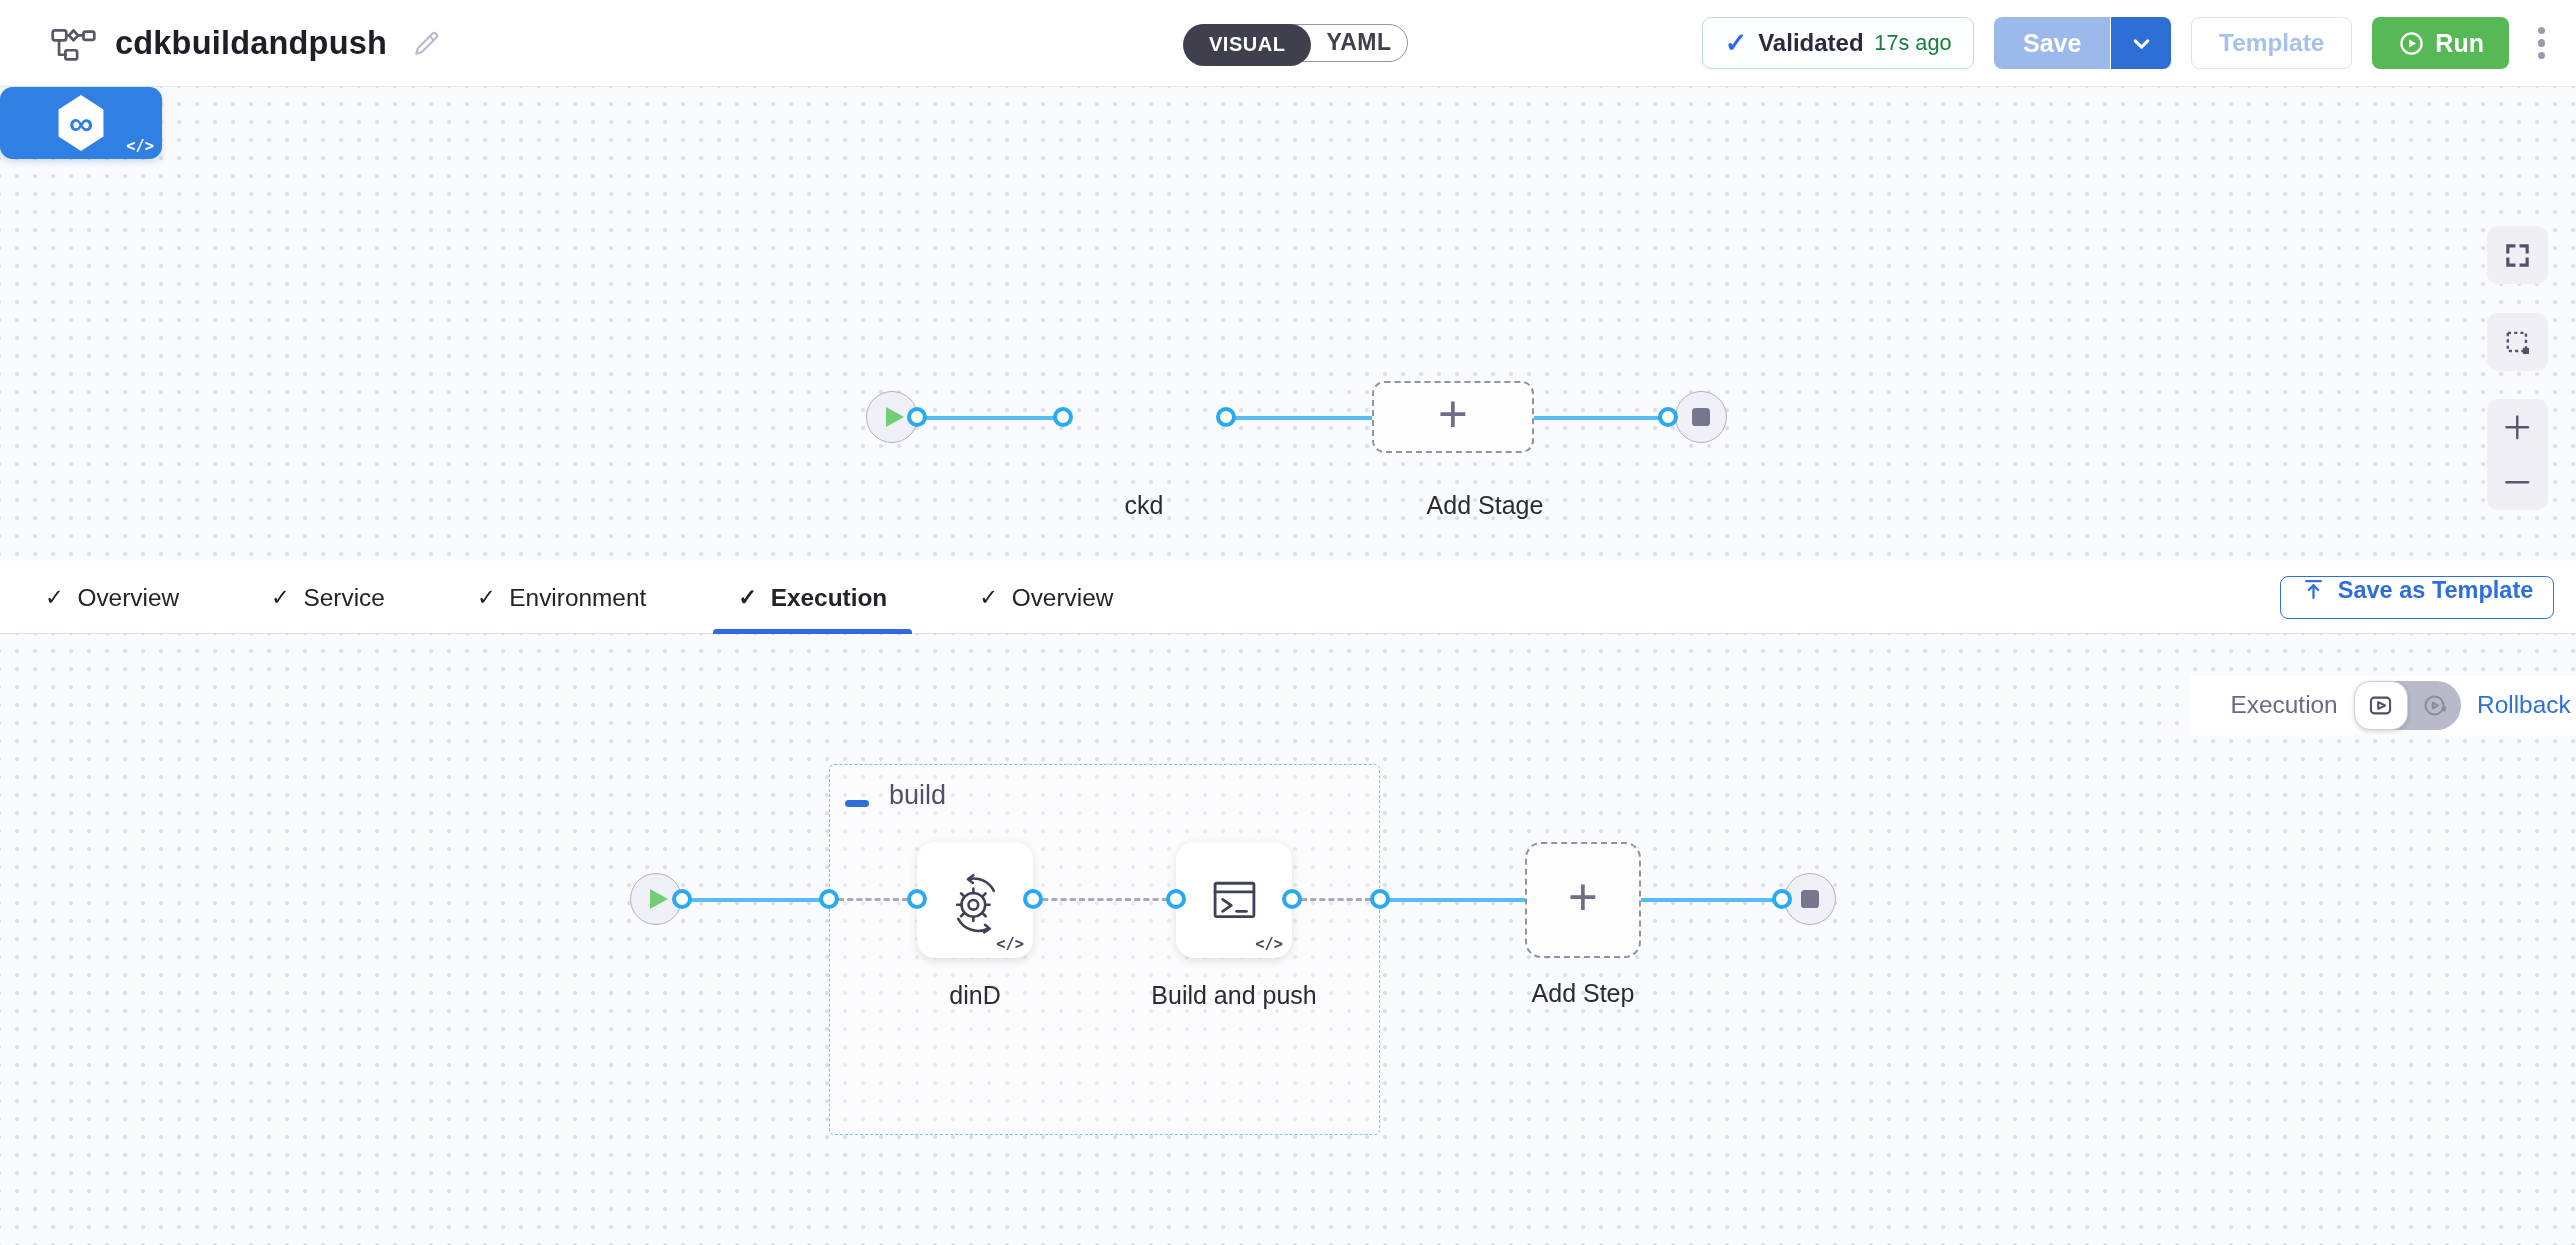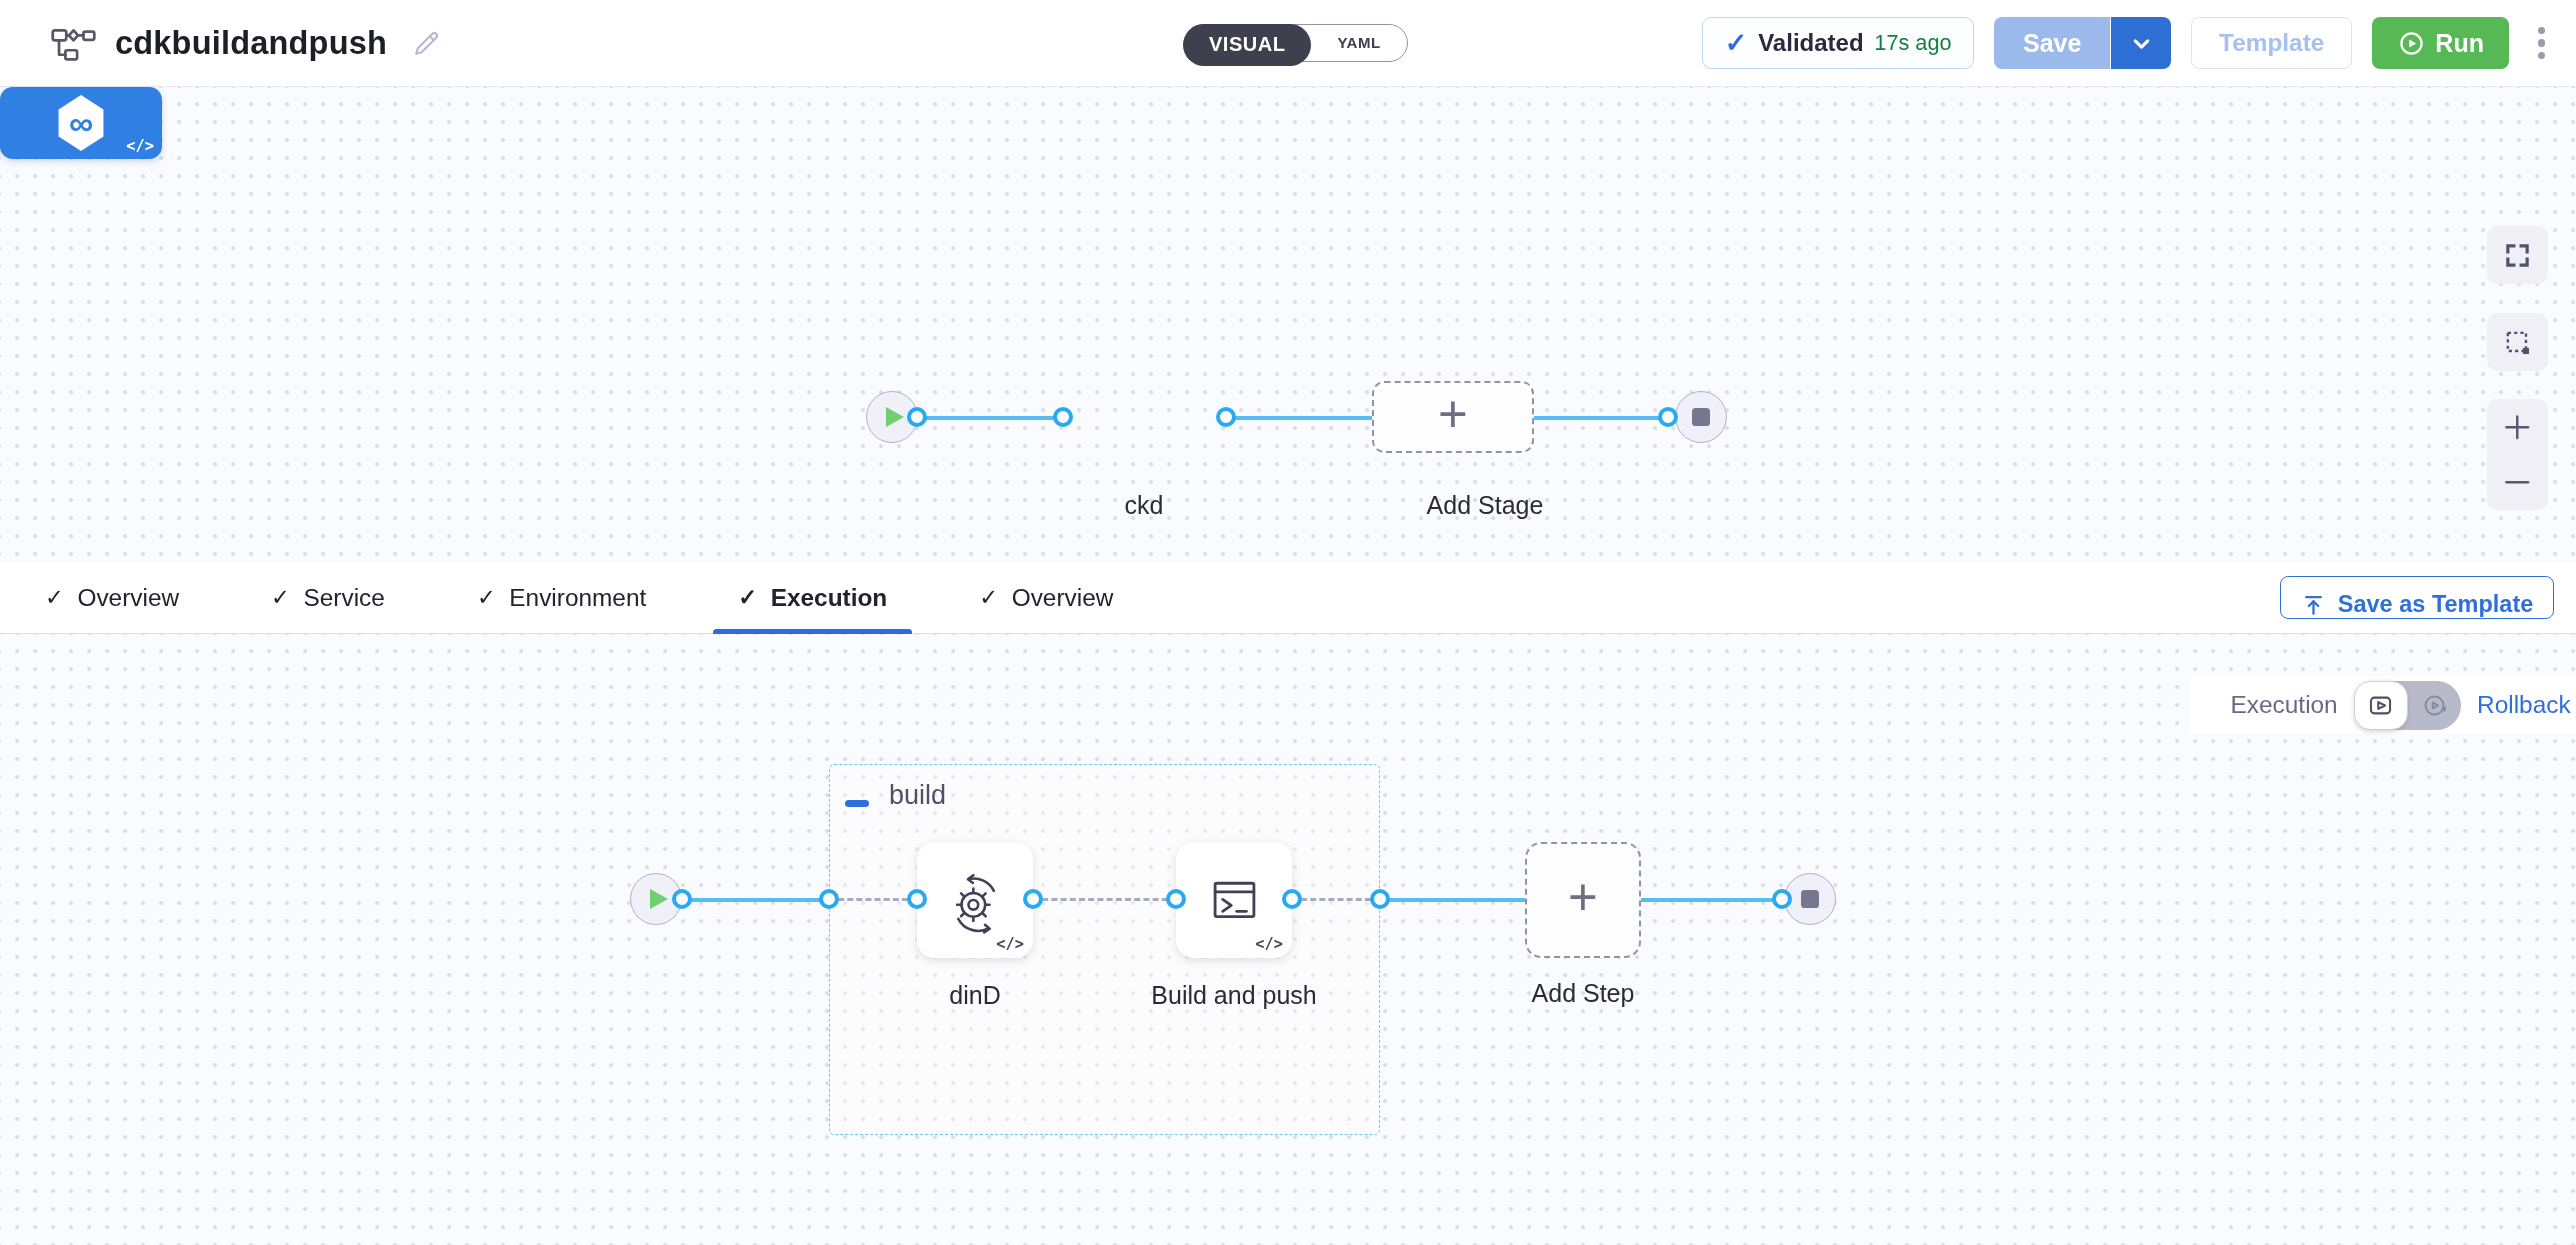--- a/index.html
+++ b/index.html
@@ -13,21 +13,21 @@
   .title { font-size:32.5px; font-weight:700; color:#1e1e28; margin-left:18px; letter-spacing:0.2px; }
   .edit-btn { margin-left:23.5px; display:flex; align-items:center; cursor:pointer; }
 
   .mode-toggle { position:absolute; left:1184px; top:24.4px; width:224px; height:38px;
                  border:1.8px solid #9395a6; border-radius:20px; background:#fff; }
   .mode-visual { position:absolute; left:-1.8px; top:-1.8px; width:128px; height:42px;
                  background:#3f404d; border-radius:21px; color:#fff; display:flex;
                  align-items:center; justify-content:center; font-size:20px; font-weight:700;
                  letter-spacing:0.5px; }
   .mode-yaml { position:absolute; right:0; top:0; width:96px; height:34px; display:flex;
-               align-items:center; justify-content:center; color:#3f404d; font-size:15px;
+               align-items:center; justify-content:center; color:#3f404d; font-size:23px;
                font-weight:700; letter-spacing:0.5px; }
 
   .header-right { margin-left:auto; display:flex; align-items:center; gap:20px; }
   .validated { height:52px; display:flex; align-items:center; gap:10.8px; padding:0 21.7px;
                border:1.8px solid #bcd8f2; border-radius:9px; background:#fcfeff; }
   .validated .chk { color:#2b6be4; font-size:27px; font-weight:700; }
   .validated .lbl { color:#2a2a3c; font-size:24px; font-weight:700; }
   .validated .tim { color:#15803d; font-size:21.7px; }
 
   .save-split { display:flex; height:52px;text-align:right; }
@@ -86,21 +86,21 @@
   .tabbar { height:72px; background:#fff; border-bottom:1.8px solid #dcdde6; display:flex;
             align-items:center; padding-left:20px; }
   .tab { height:100%; display:flex; align-items:center; padding:0 25px; gap:13.5px;
          font-size:24.4px; color:#23232d; position:relative; margin-right:42px; cursor:pointer; }
   .tab .chk { font-size:22.6px; color:#23232d; }
   .tab.active { font-weight:700; }
   .tab.active::after { content:""; position:absolute; left:0; right:0; bottom:-1.8px; height:6.3px;
                        background:#3069e0; border-radius:3.6px 3.6px 0 0; }
   .save-template { margin-left:auto; margin-right:21.7px; height:43px; border:1.8px solid #2f6fdc;
                    border-radius:8.1px; color:#2f6fdc; font-size:23.5px; font-weight:700;
-                   display:flex; align-items:flex-end; gap:12px; padding:0 20px; background:#fff; }
+                   display:flex; align-items:flex-start; gap:12px; padding:0 20px; background:#fff; }
 
   
   .mode-row { position:absolute; right:0; top:42px; width:386px; height:58px; background:#fff;
               display:flex; align-items:center; justify-content:flex-end; gap:16.2px;
               padding-right:5.4px; z-index:6; }
   .mode-row .ex { color:#686a84; font-size:24.4px; }
   .mode-row .rb { color:#2f6fdc; font-size:24.4px; }
   .switch { position:relative; width:107px; height:49px; background:#b9bac9; border-radius:24.4px; }
   .switch .seg-l { position:absolute; left:0; top:0; width:54px; height:49px; background:#fff;
                    border:1.8px solid #cdd0db; border-radius:16.2px; display:flex; align-items:center;

